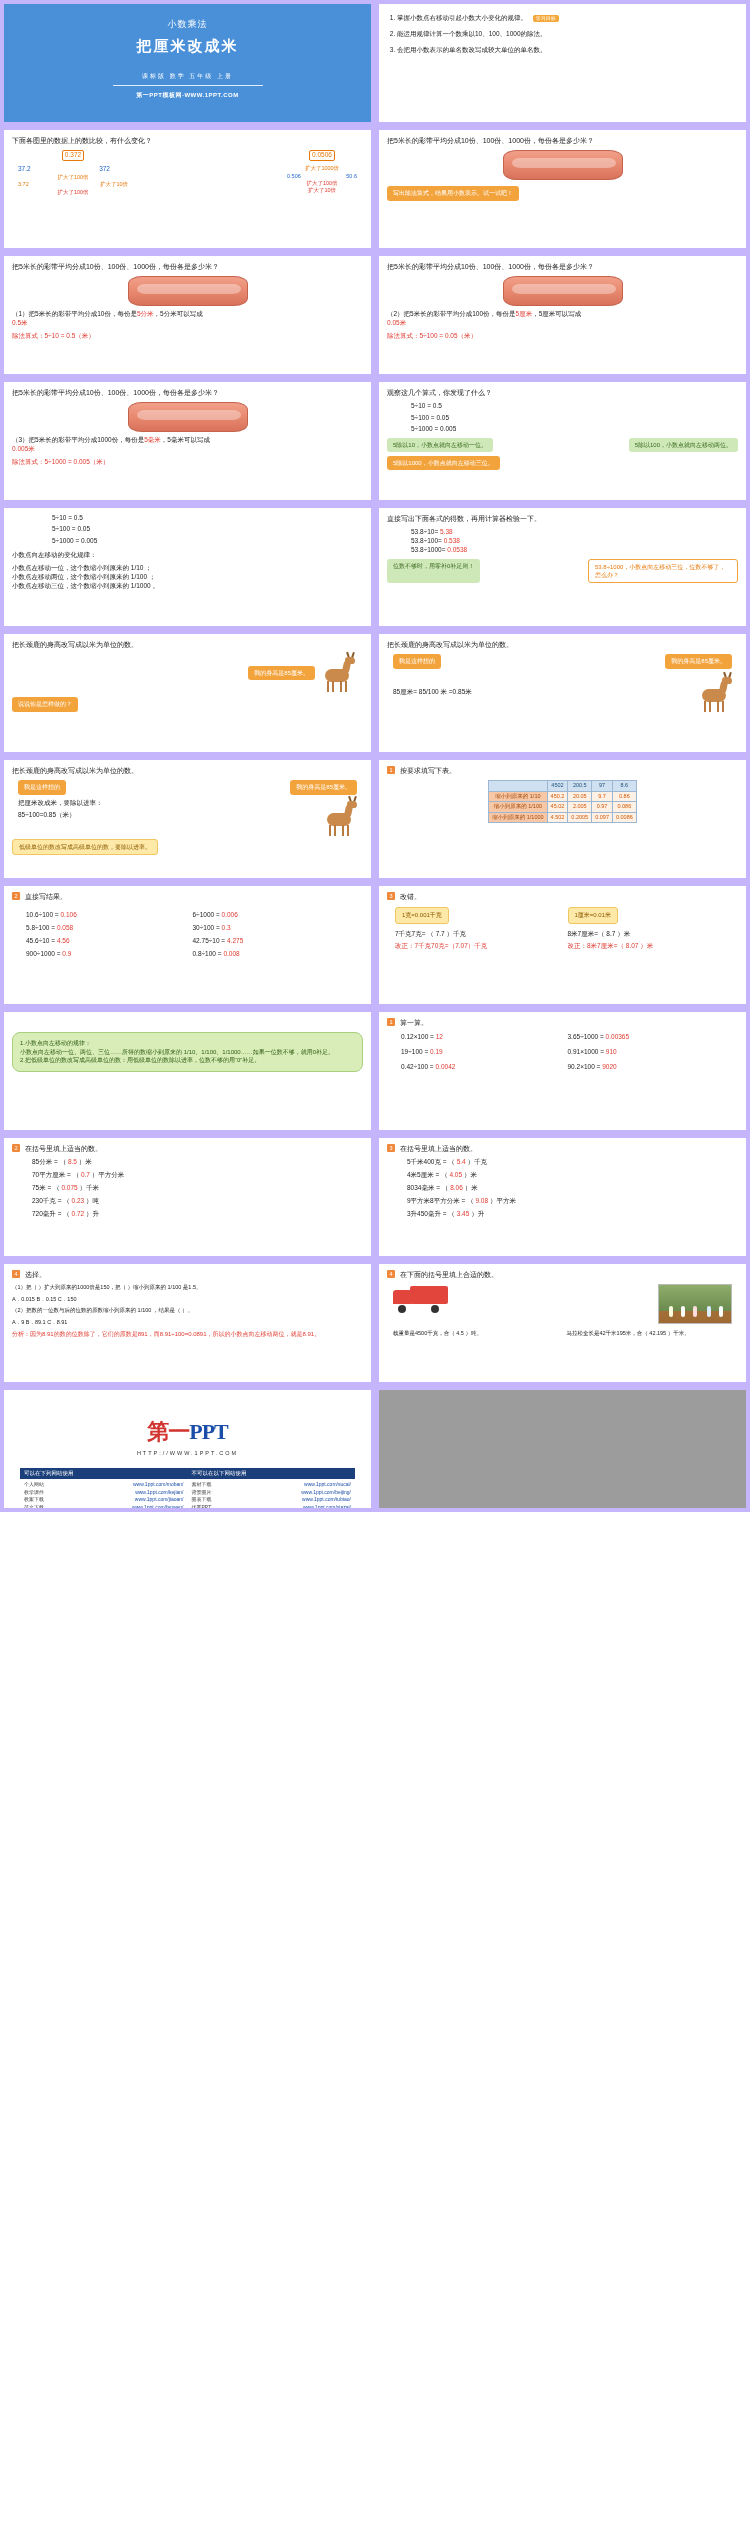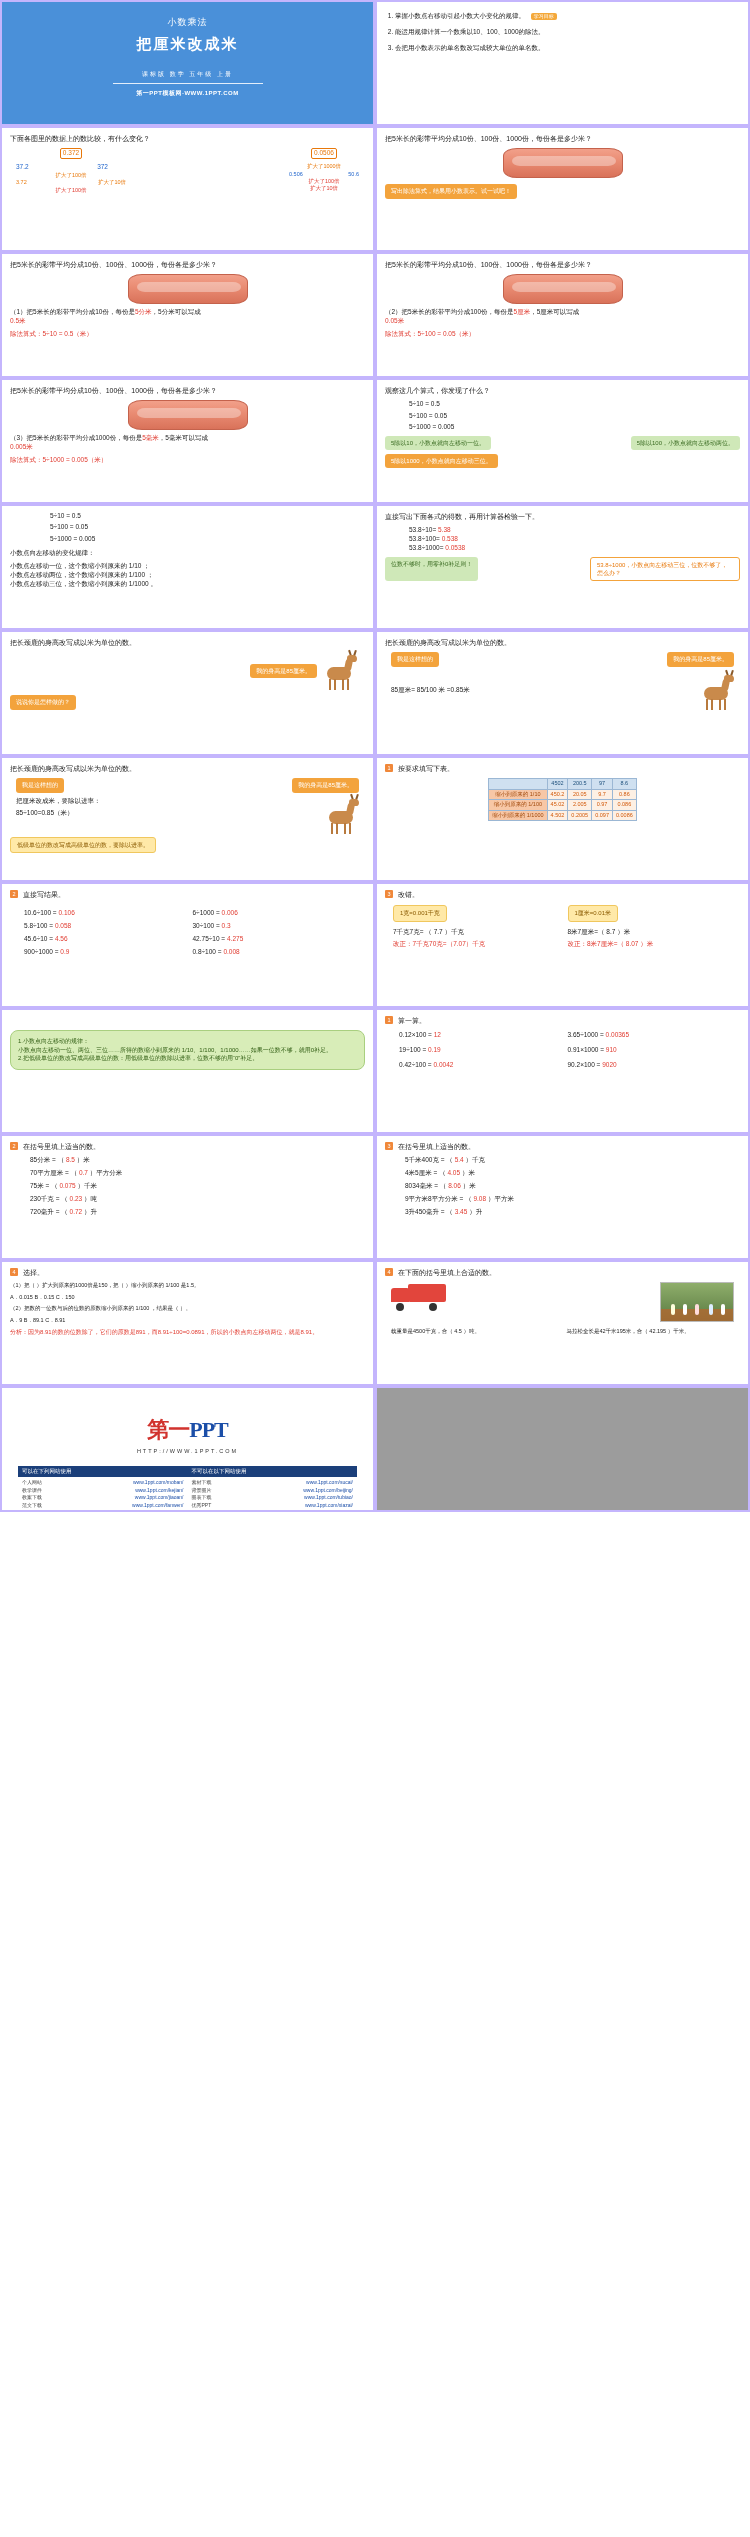--- a/index.html
+++ b/index.html
@@ -7,21 +7,21 @@
   body {
     width:750px;
     background:#ffffff;
     font-family:"Liberation Sans", sans-serif;
     color:#222;
   }
   .deck { width:750px; display:flex; flex-wrap:wrap; }
   .slide {
     width:375px;
     height:126px;
-    border:2px solid #c4b5fd;
+    border:4px solid #c4b5fd;
     background:#ffffff;
     position:relative;
     overflow:hidden;
     padding:6px 8px;
     font-size:6.5px;
     line-height:1.35;
   }
   
   .title-slide {
     background:#4a90d9;

